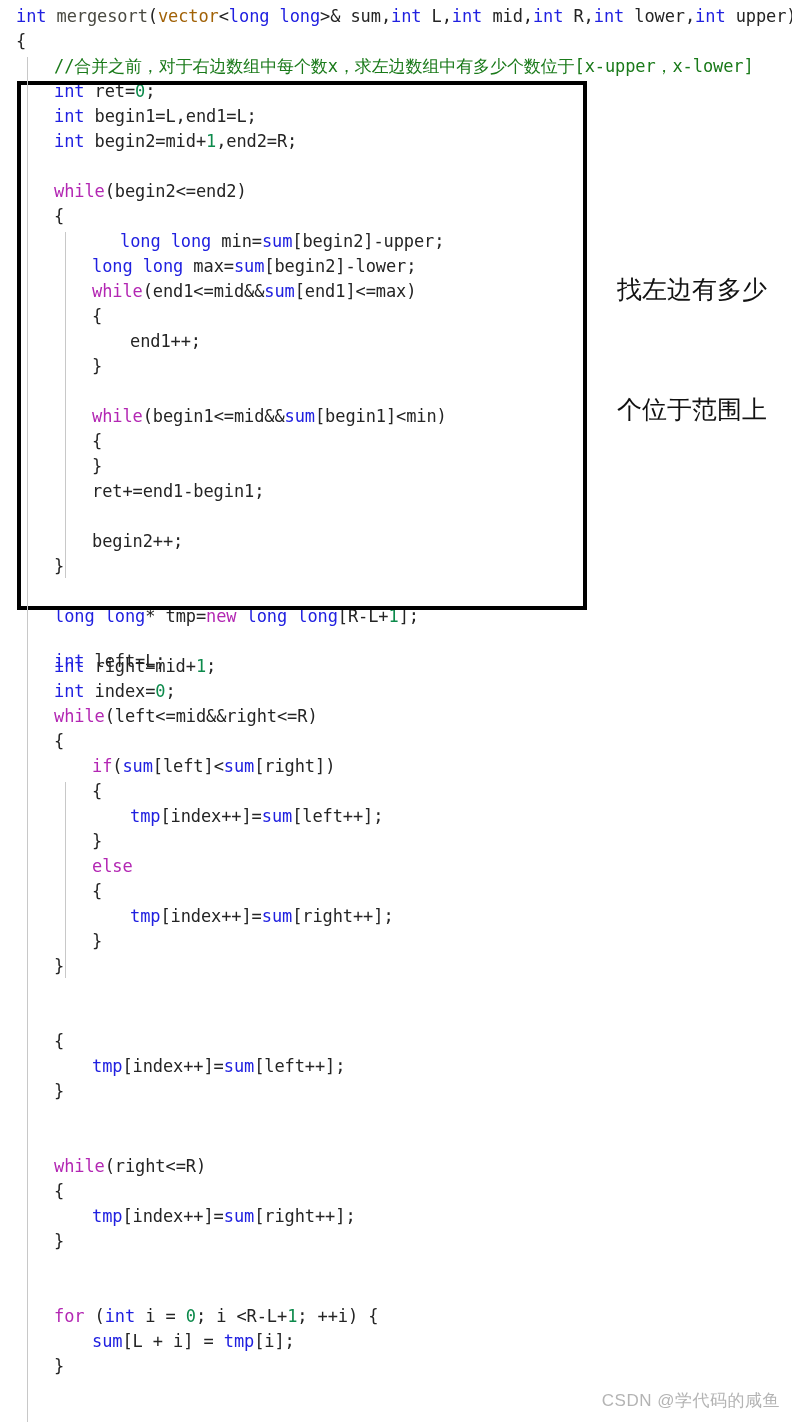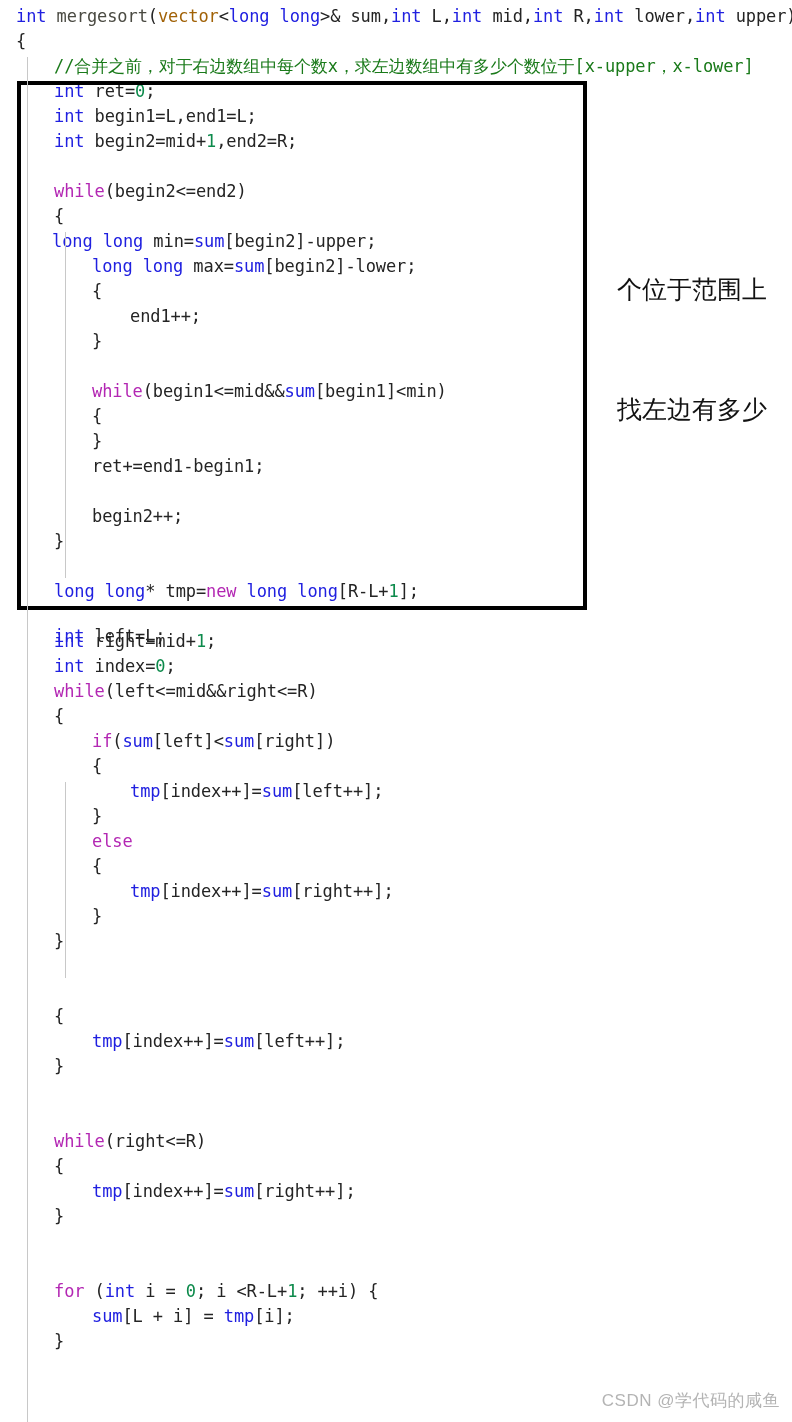--- a/index.html
+++ b/index.html
@@ -111,22 +111,23 @@
   <div class="code-area" id="code-area">
       <div class="code-line"><span class="ln-text" style="padding-left: 16px;"><span class="t-type">int</span><span class="t-plain"> </span><span class="t-fn">mergesort</span><span class="t-punc">(</span><span class="t-cls">vector</span><span class="t-punc">&lt;</span><span class="t-type">long long</span><span class="t-plain">&gt;&amp; sum,</span><span class="t-type">int</span><span class="t-plain"> L,</span><span class="t-type">int</span><span class="t-plain"> mid,</span><span class="t-type">int</span><span class="t-plain"> R,</span><span class="t-type">int</span><span class="t-plain"> lower,</span><span class="t-type">int</span><span class="t-plain"> upper)</span></span></div>
       <div class="code-line"><span class="ln-text" style="padding-left: 16px;"><span class="t-plain">{</span></span></div>
       <div class="code-line"><span class="ln-text" style="padding-left: 54px;"><span class="t-cmt">//合并之前，对于右边数组中每个数x，求左边数组中有多少个数位于[x-upper，x-lower]</span></span></div>
       <div class="code-line"><span class="ln-text" style="padding-left: 54px;"><span class="t-type">int</span><span class="t-plain"> ret=</span><span class="t-num">0</span><span class="t-plain">;</span></span></div>
       <div class="code-line"><span class="ln-text" style="padding-left: 54px;"><span class="t-type">int</span><span class="t-plain"> begin1=L,end1=L;</span></span></div>
       <div class="code-line"><span class="ln-text" style="padding-left: 54px;"><span class="t-type">int</span><span class="t-plain"> begin2=mid+</span><span class="t-num">1</span><span class="t-plain">,end2=R;</span></span></div>
       <div class="code-line"><span class="ln-text" style="padding-left: 54px;">&nbsp;</span></div>
       <div class="code-line"><span class="ln-text" style="padding-left: 54px;"><span class="t-kw">while</span><span class="t-plain">(begin2&lt;=end2)</span></span></div>
       <div class="code-line"><span class="ln-text" style="padding-left: 54px;"><span class="t-plain">{</span></span></div>
-      <div class="code-line"><span class="ln-text" style="padding-left: 52px;"><span class="t-type">long</span><span class="t-plain"> </span><span class="t-type">long</span><span class="t-plain"> min=</span><span class="t-var">sum</span><span class="t-plain">[begin2]-upper;</span></span></div>
+      <div class="code-line"><span class="ln-text" style="padding-left: 92px; margin-left: 28px;"><span class="t-type">long</span><span class="t-plain"> </span><span class="t-type">long</span><span class="t-plain"> min=</span><span class="t-var">sum</span><span class="t-plain">[begin2]-upper;</span></span></div>
       <div class="code-line"><span class="ln-text" style="padding-left: 92px;"><span class="t-type">long</span><span class="t-plain"> </span><span class="t-type">long</span><span class="t-plain"> max=</span><span class="t-var">sum</span><span class="t-plain">[begin2]-lower;</span></span></div>
+      <div class="code-line"><span class="ln-text" style="padding-left: 92px;"><span class="t-kw">while</span><span class="t-plain">(end1&lt;=mid&amp;&amp;</span><span class="t-var">sum</span><span class="t-plain">[end1]&lt;=max)</span></span></div>
       <div class="code-line"><span class="ln-text" style="padding-left: 92px;"><span class="t-plain">{</span></span></div>
       <div class="code-line"><span class="ln-text" style="padding-left: 130px;"><span class="t-plain">end1++;</span></span></div>
       <div class="code-line"><span class="ln-text" style="padding-left: 92px;"><span class="t-plain">}</span></span></div>
       <div class="code-line"><span class="ln-text" style="padding-left: 92px;">&nbsp;</span></div>
       <div class="code-line"><span class="ln-text" style="padding-left: 92px;"><span class="t-kw">while</span><span class="t-plain">(begin1&lt;=mid&amp;&amp;</span><span class="t-var">sum</span><span class="t-plain">[begin1]&lt;min)</span></span></div>
       <div class="code-line"><span class="ln-text" style="padding-left: 92px;"><span class="t-plain">{</span></span></div>
       <div class="code-line"><span class="ln-text" style="padding-left: 92px;"><span class="t-plain">}</span></span></div>
       <div class="code-line"><span class="ln-text" style="padding-left: 92px;"><span class="t-plain">ret+=end1-begin1;</span></span></div>
       <div class="code-line"><span class="ln-text" style="padding-left: 92px;">&nbsp;</span></div>
       <div class="code-line"><span class="ln-text" style="padding-left: 92px;"><span class="t-plain">begin2++;</span></span></div>
@@ -161,22 +162,22 @@
       <div class="code-line"><span class="ln-text" style="padding-left: 54px;">&nbsp;</span></div>
       <div class="code-line"><span class="ln-text" style="padding-left: 54px;">&nbsp;</span></div>
       <div class="code-line"><span class="ln-text" style="padding-left: 54px;"><span class="t-kw">for</span><span class="t-plain"> (</span><span class="t-type">int</span><span class="t-plain"> i = </span><span class="t-num">0</span><span class="t-plain">; i &lt;R-L+</span><span class="t-num">1</span><span class="t-plain">; ++i) {</span></span></div>
       <div class="code-line"><span class="ln-text" style="padding-left: 92px;"><span class="t-var">sum</span><span class="t-plain">[L + i] = </span><span class="t-var">tmp</span><span class="t-plain">[i];</span></span></div>
       <div class="code-line"><span class="ln-text" style="padding-left: 54px;"><span class="t-plain">}</span></span></div>
     </div>
 
   <div id="highlight-box"></div>
 
   <div id="annotation">
+    <div>找左边有多少</div>
     <div>个位于范围上</div>
-    <div>找左边有多少</div>
   </div>
 
   <div id="watermark">CSDN @学代码的咸鱼</div>
 
 <div class="guide" style="left: 27px; top: 57px; height: 1446px;"></div>
     <div class="guide" style="left: 65px; top: 232px; height: 346px;"></div>
     <div class="guide" style="left: 65px; top: 782px; height: 196px;"></div>
   </div>
 
 </body></html>

